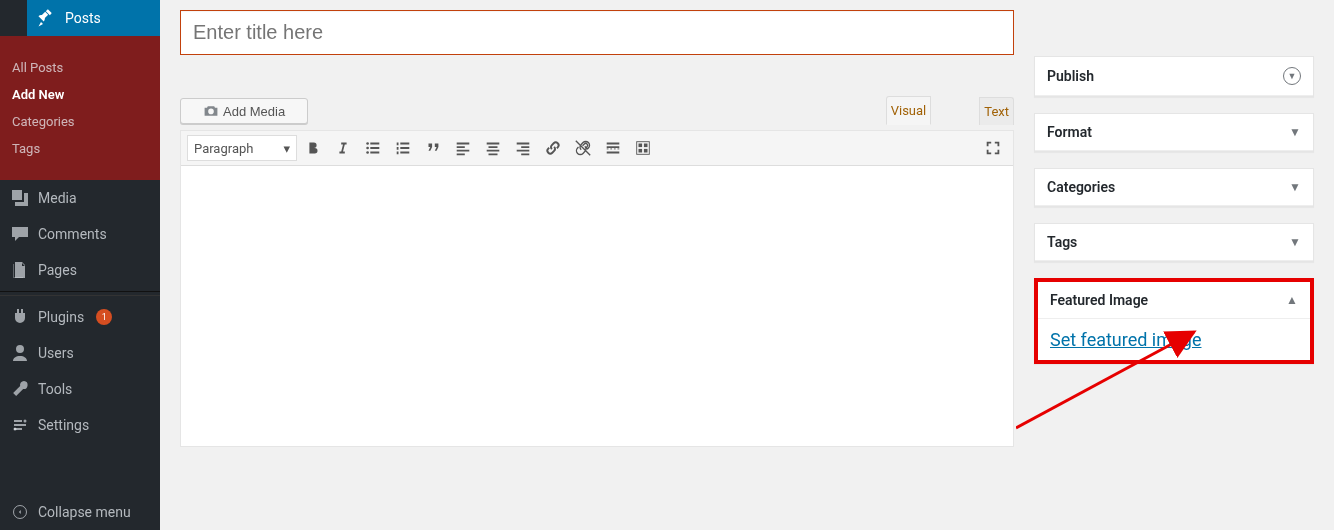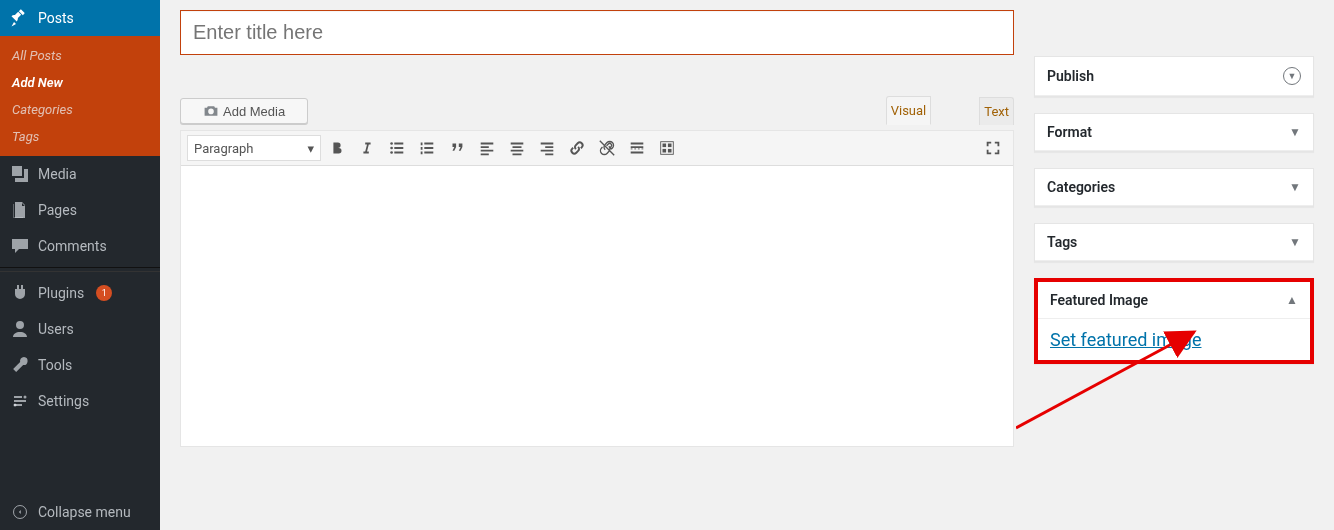--- a/index.html
+++ b/index.html
@@ -30,26 +30,26 @@
     padding: 8px 10px;
     color: #b4b9be;
     cursor: pointer;
     gap: 8px;
   }
   .menu-item .mi-icon { width: 20px; height: 20px; display:flex; align-items:center; justify-content:center; fill: rgba(240,245,250,.6); }
   .menu-item.top-level { position: relative; }
   .menu-item.active {
     background: #0073aa;
     color: #fff;
+    margin-left: 27px;
   }
   .menu-item.active .mi-icon { fill: #fff; }
   .submenu {
-    background: #c2410c;
-    padding: 6px 0;
-    font-style: italic;
+    background: #7f1d1d;
+    padding: 18px 0;
   }
   .submenu .sub-item {
     padding: 6px 12px;
     color: rgba(240,245,250,.7);
     cursor: pointer;
     font-size: 13px;
   }
   .submenu .sub-item.current { color: #fff; font-weight: 600; }
   .menu-sep { height: 5px; background: transparent; margin: 3px 0; border-top:1px solid #111; border-bottom:1px solid #333; }
   .badge {
@@ -156,21 +156,21 @@
     display: flex;
     align-items: center;
     gap: 2px;
   }
   .format-select {
     background: #fff;
     border: 1px solid #ddd;
     padding: 3px 6px;
     font-size: 13px;
     color: #555;
-    width: 134px;
+    width: 110px;
     height: 26px;
     cursor: pointer;
     margin-right: 0;
     display:flex; align-items:center; justify-content:space-between;
   }
   .tb-btn {
     width: 28px; height: 26px;
     display: inline-flex;
     align-items: center; justify-content: center;
     color: #555;
@@ -246,33 +246,33 @@
       <span class="mi-icon">
         <svg viewBox="0 0 20 20">
             <path d="M2 2h10v10H2V2zm12 3h4v13H5v-4h9V5zM4 4v6l2-2 1.5 1.5L10 7l0 3H4z"></path>
           </svg>
       </span>
       <span>Media</span>
     </div>
     <div class="menu-item">
       <span class="mi-icon">
         <svg viewBox="0 0 20 20">
+            <path d="M2 3h16v10H9l-4 4v-4H2V3z"></path>
+          </svg>
+      </span>
+      <span>Comments</span>
+    </div>
+    <div class="menu-item">
+      <span class="mi-icon">
+        <svg viewBox="0 0 20 20">
             <path d="M5 2h7l3 3v13H5V2zm7 1v3h3"></path>
             <path d="M4 4H3v14h10v-1H4V4z" opacity=".5"></path>
           </svg>
       </span>
       <span>Pages</span>
-    </div>
-    <div class="menu-item">
-      <span class="mi-icon">
-        <svg viewBox="0 0 20 20">
-            <path d="M2 3h16v10H9l-4 4v-4H2V3z"></path>
-          </svg>
-      </span>
-      <span>Comments</span>
     </div>
     <div class="menu-sep"></div>
     <div class="menu-item">
       <span class="mi-icon">
         <svg viewBox="0 0 20 20">
             <path d="M7 2v4H5v5a5 5 0 0010 0V6h-2V2h-2v4H9V2H7z"></path>
           </svg>
       </span>
       <span>Plugins</span>
       <span class="badge">1</span>

